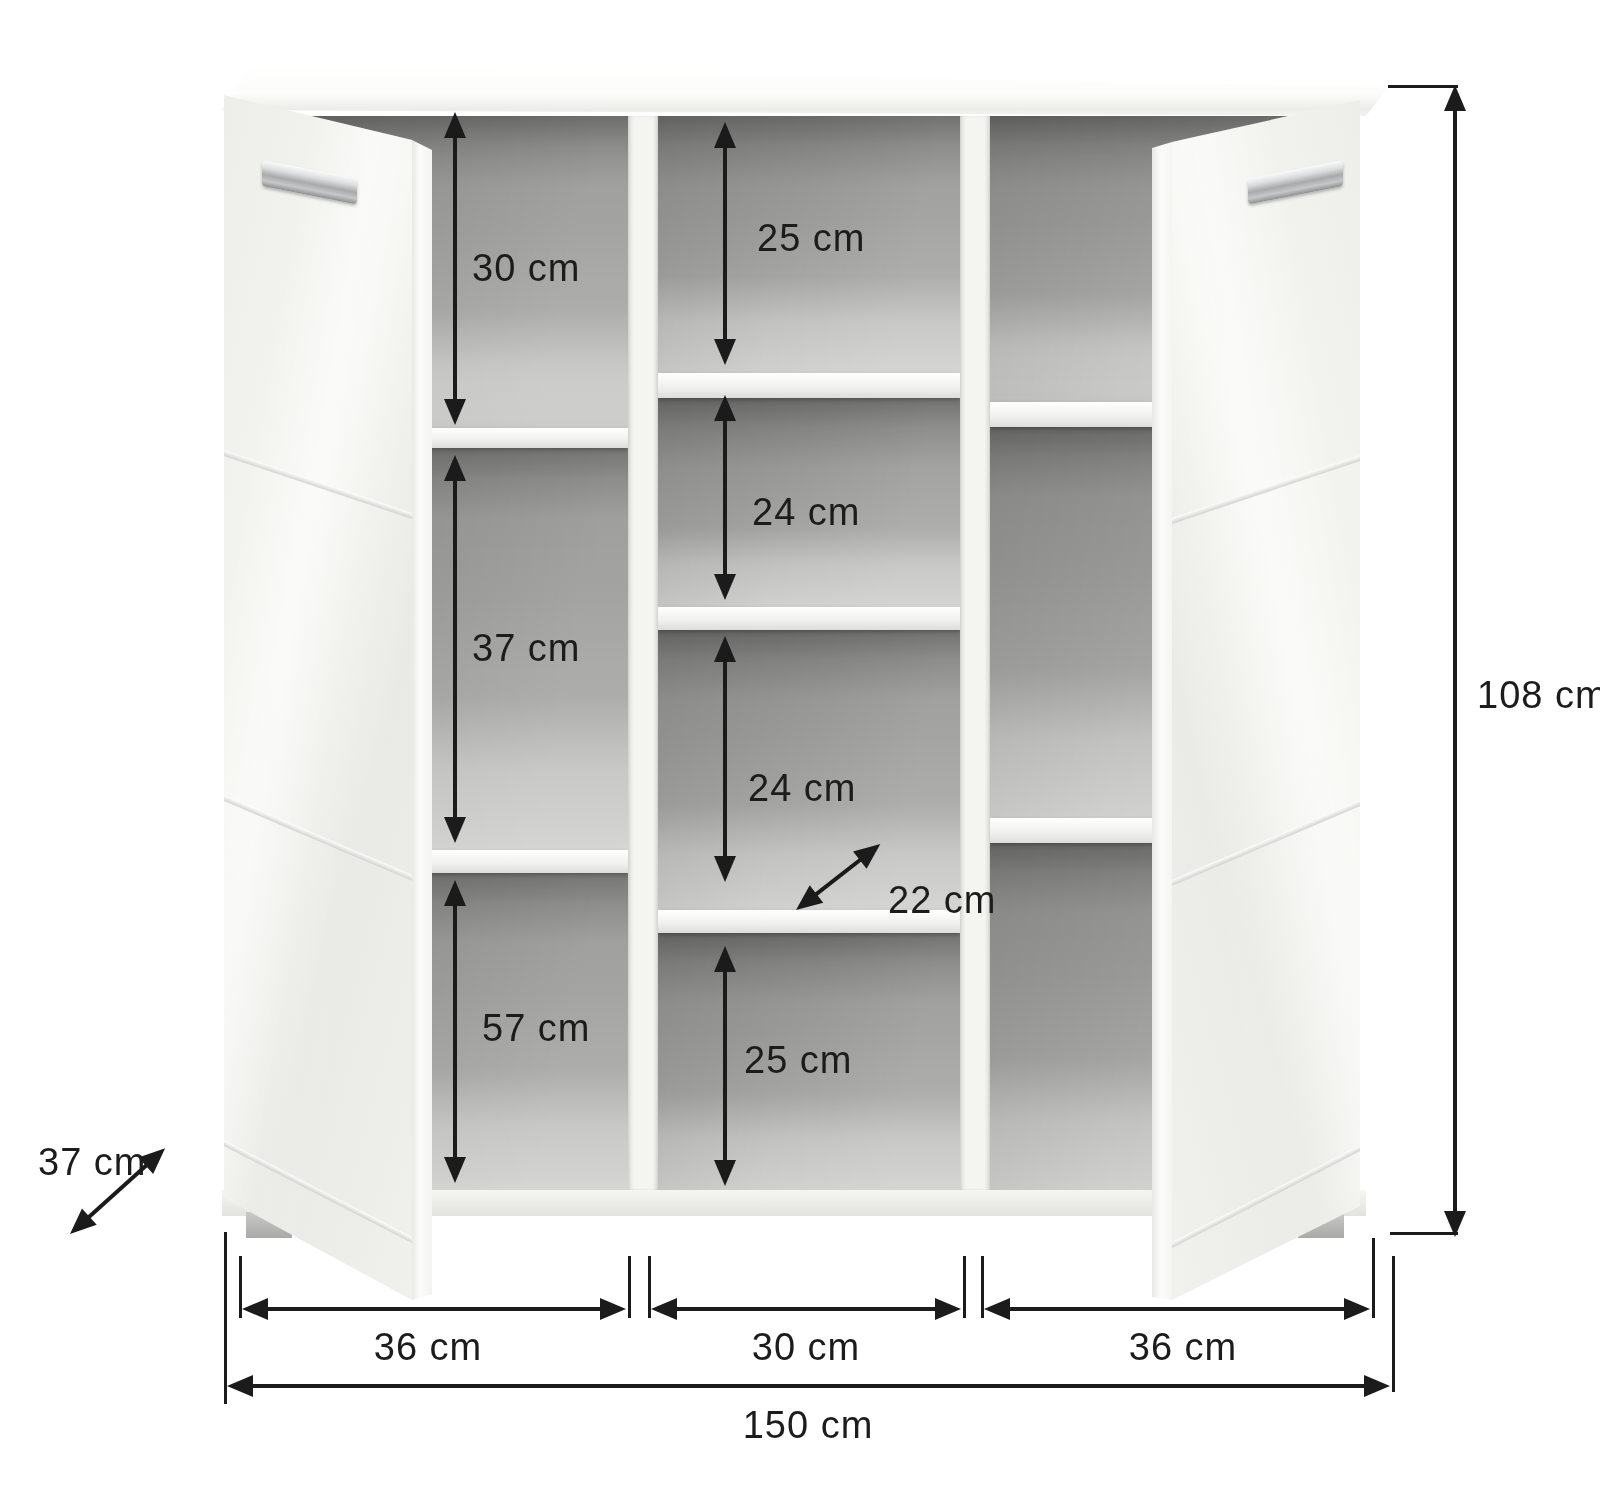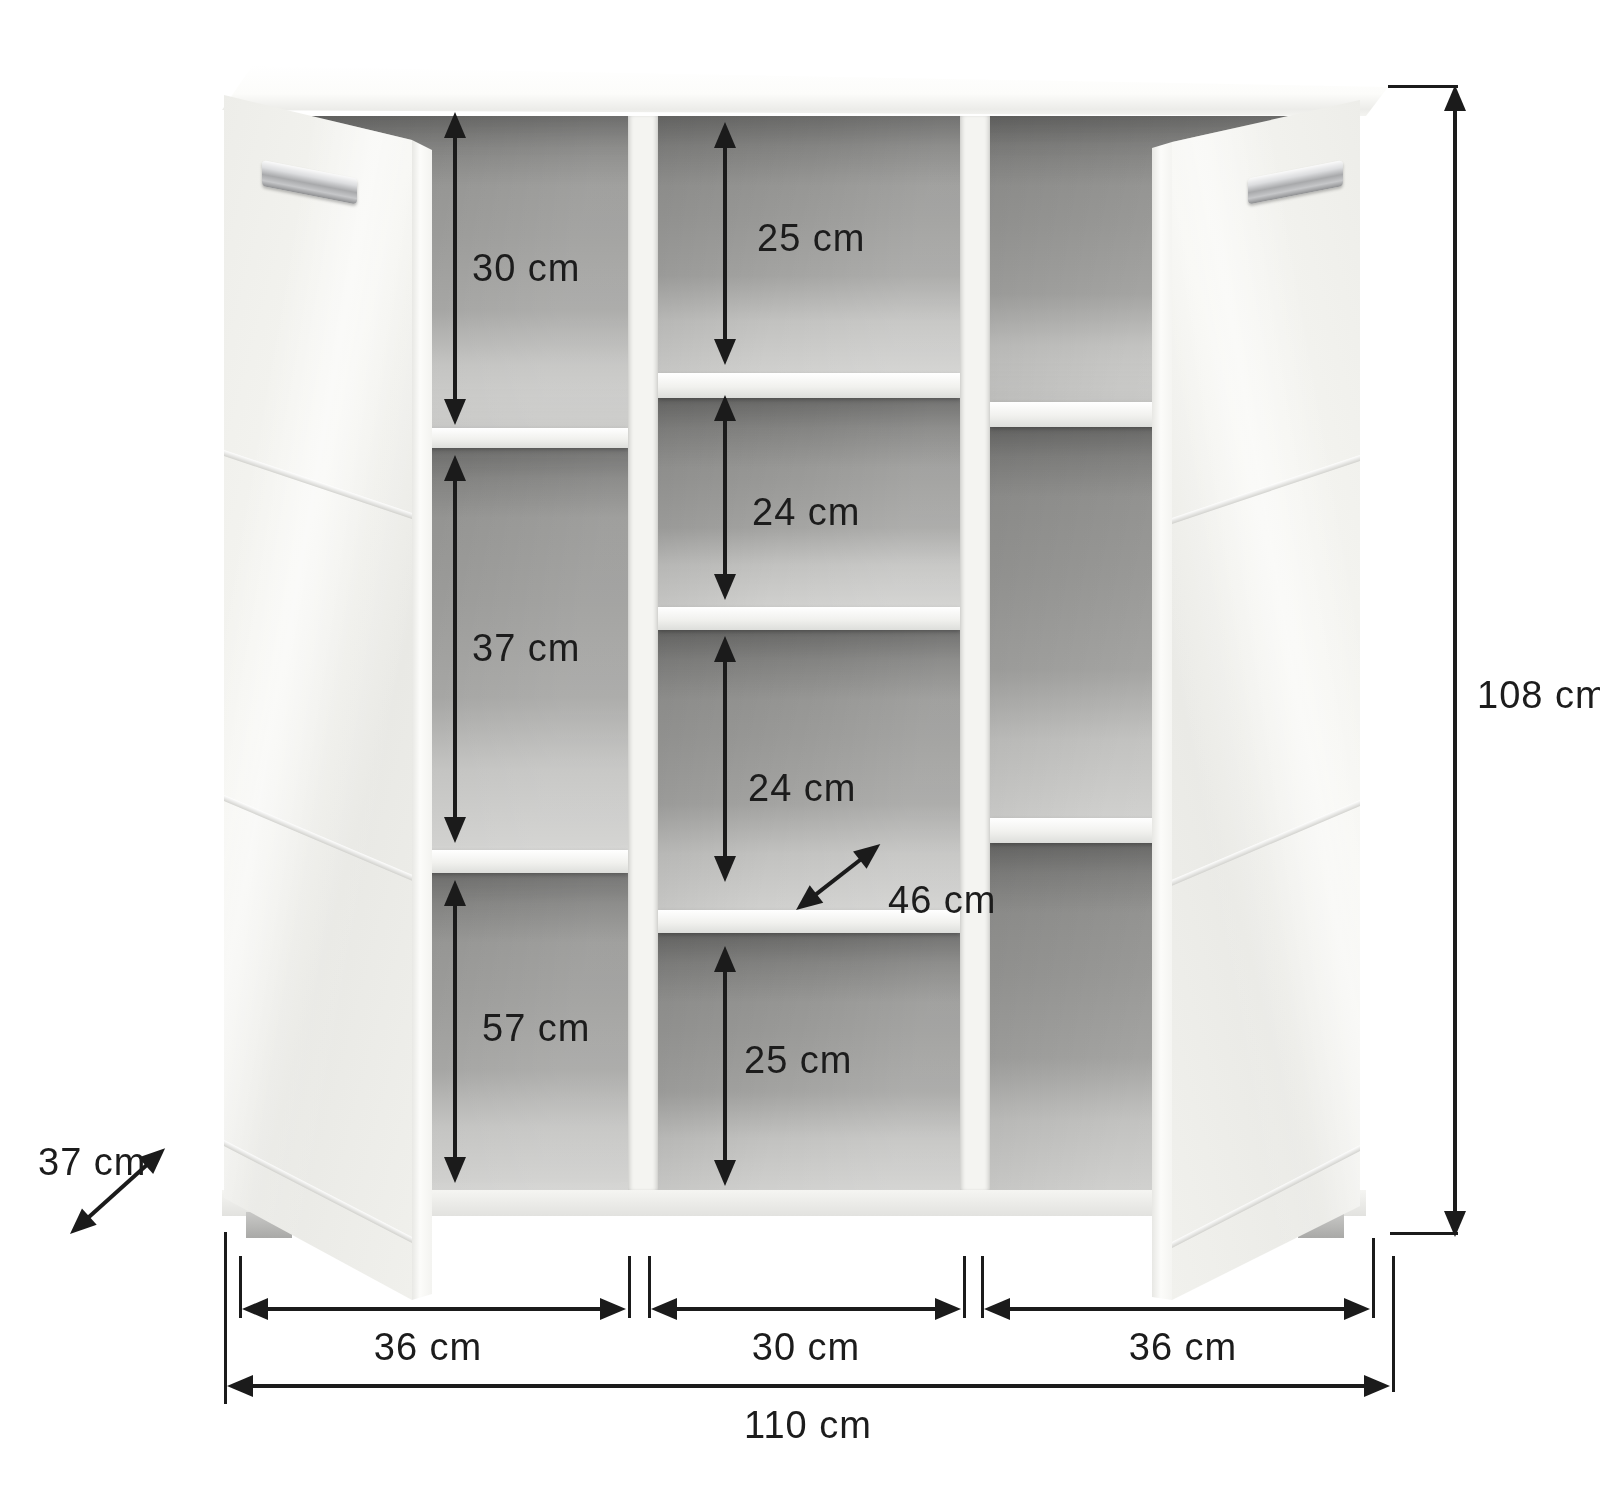--- a/index.html
+++ b/index.html
@@ -190,22 +190,22 @@
 
   <div class="dim-label" style="left:472px;top:249px;z-index:21;">30 cm</div>
   <div class="dim-label" style="left:472px;top:629px;z-index:21;">37 cm</div>
   <div class="dim-label" style="left:482px;top:1009px;z-index:21;">57 cm</div>
 
   <div class="dim-label" style="left:757px;top:219px;z-index:21;">25 cm</div>
   <div class="dim-label" style="left:752px;top:493px;z-index:21;">24 cm</div>
   <div class="dim-label" style="left:748px;top:769px;z-index:21;">24 cm</div>
   <div class="dim-label" style="left:744px;top:1041px;z-index:21;">25 cm</div>
 
-  <div class="dim-label" style="left:888px;top:881px;z-index:21;">46 cm</div>
+  <div class="dim-label" style="left:888px;top:881px;z-index:21;">22 cm</div>
   <div class="dim-label" style="left:38px;top:1143px;z-index:21;">37 cm</div>
   <div class="dim-label" style="left:1477px;top:676px;z-index:21;">108 cm</div>
 
   <div class="dim-label ctr" style="left:428px;top:1328px;z-index:21;">36 cm</div>
   <div class="dim-label ctr" style="left:806px;top:1328px;z-index:21;">30 cm</div>
   <div class="dim-label ctr" style="left:1183px;top:1328px;z-index:21;">36 cm</div>
-  <div class="dim-label ctr" style="left:808px;top:1406px;z-index:21;">110 cm</div>
+  <div class="dim-label ctr" style="left:808px;top:1406px;z-index:21;">150 cm</div>
 
 </div>
 
 </body></html>

